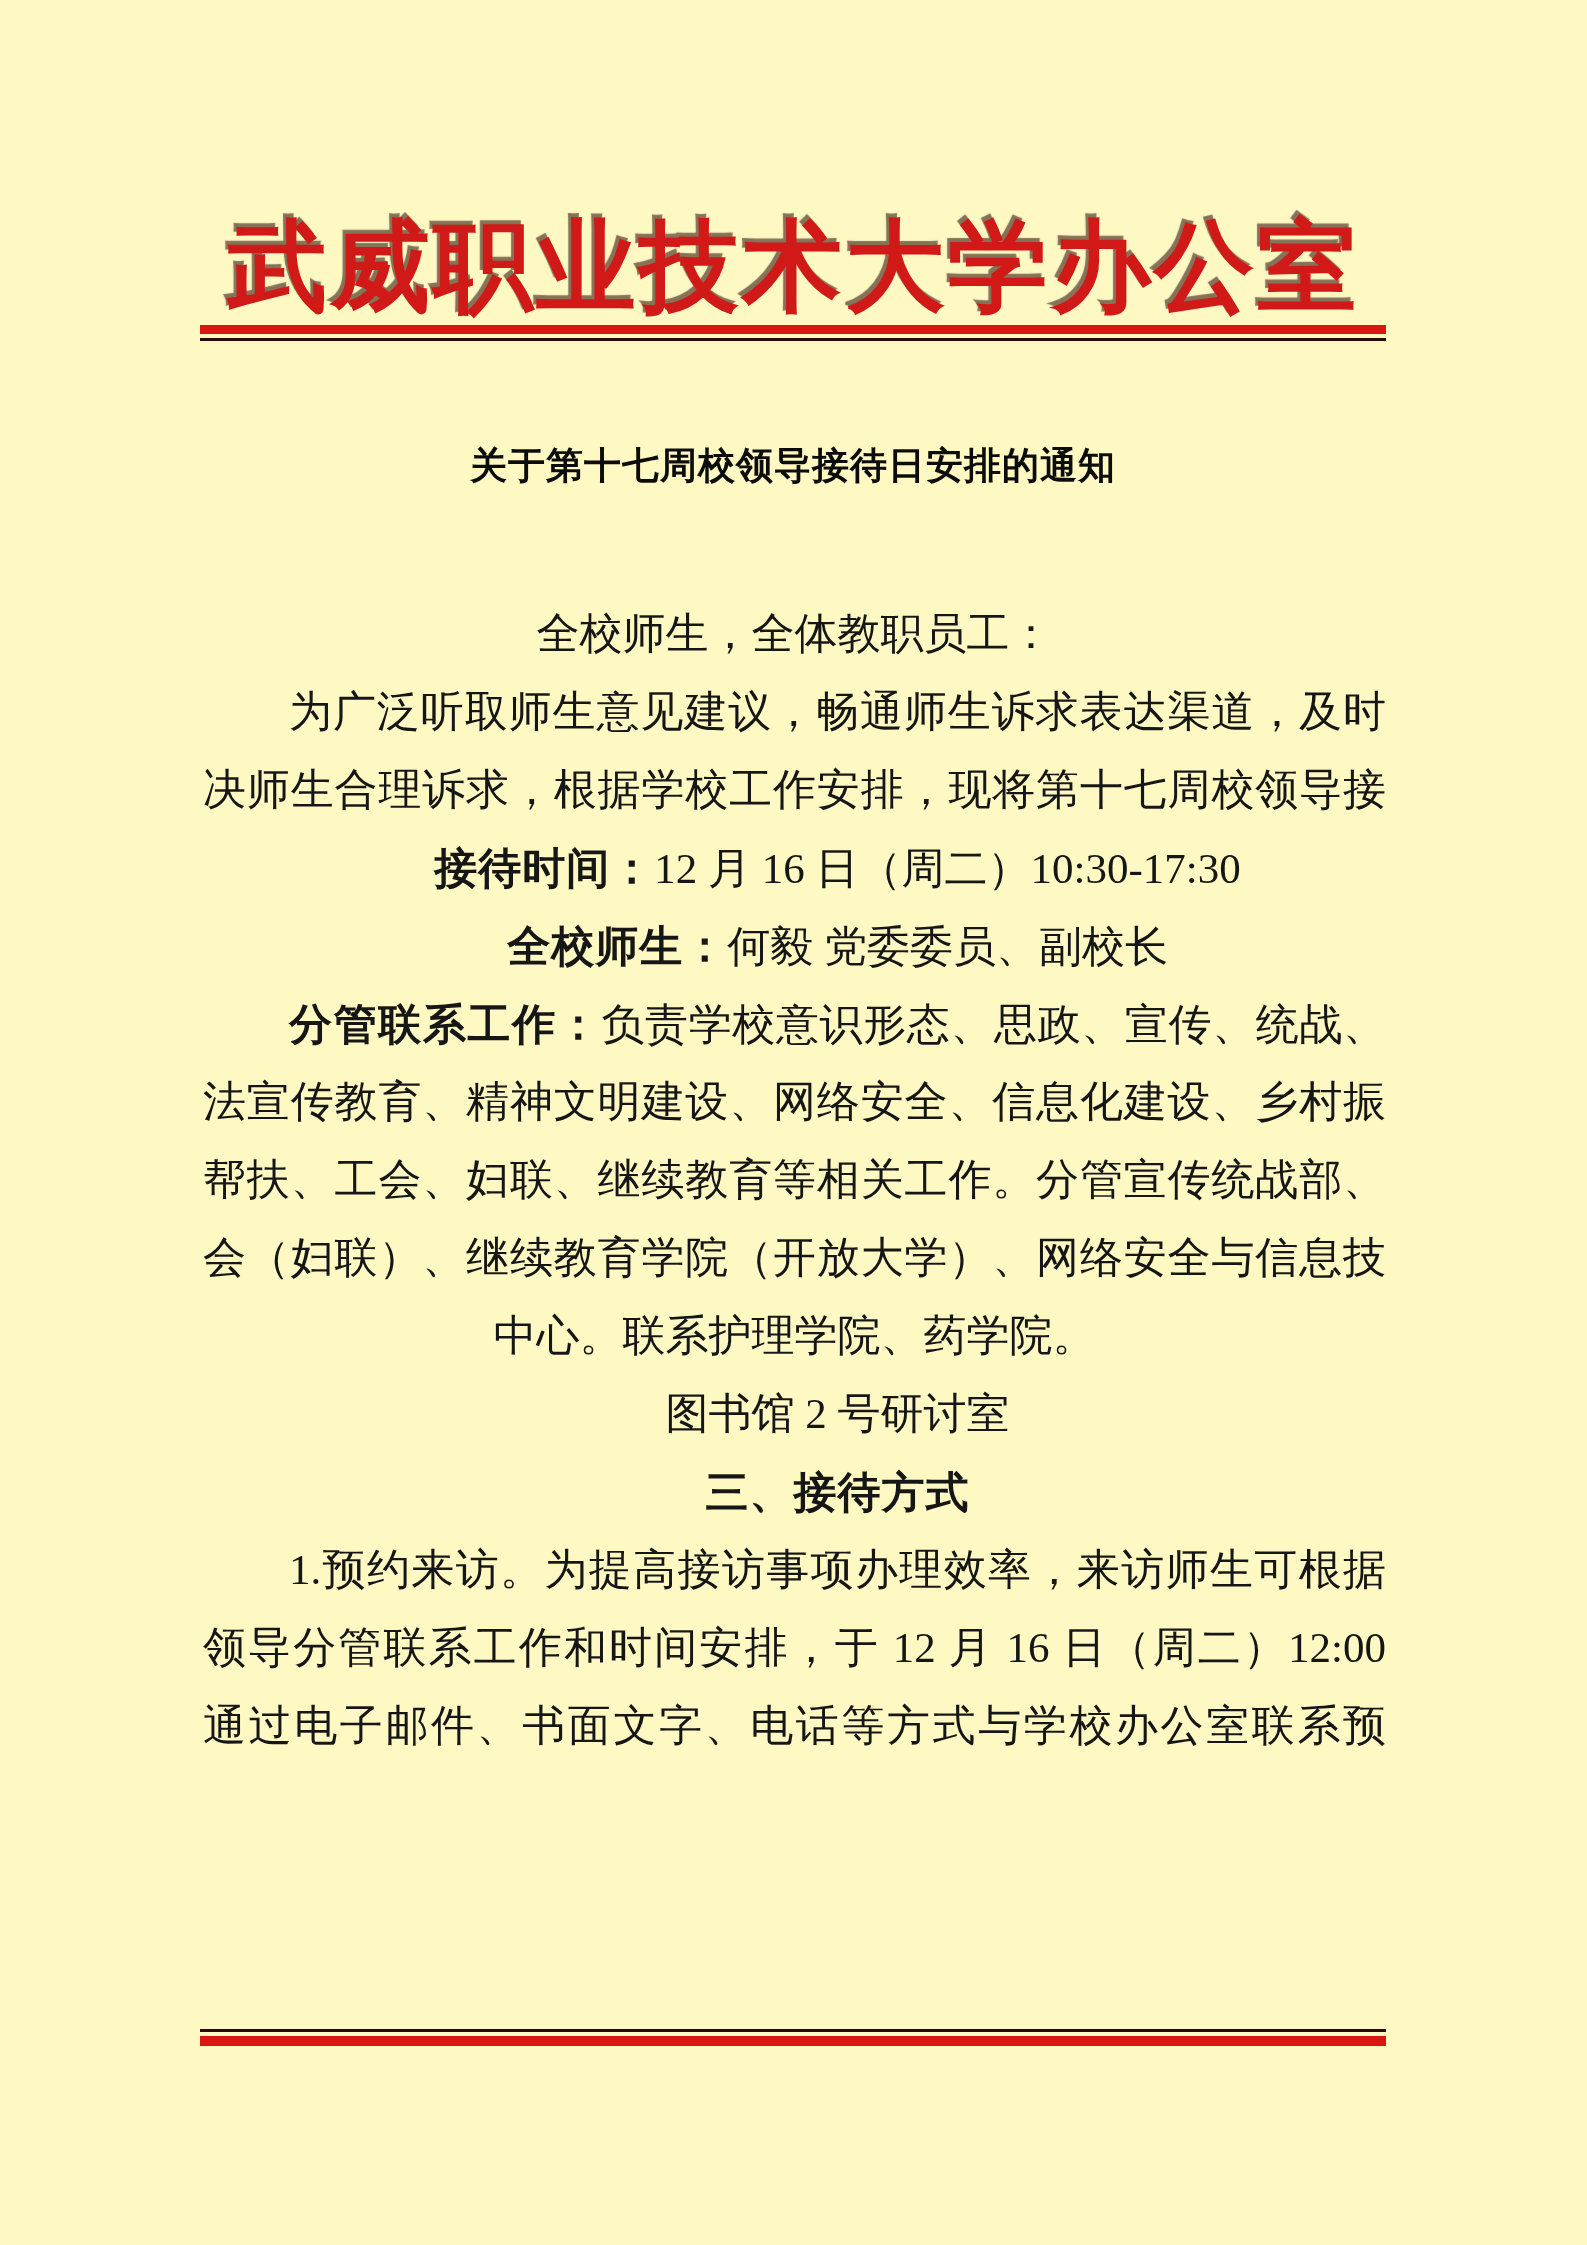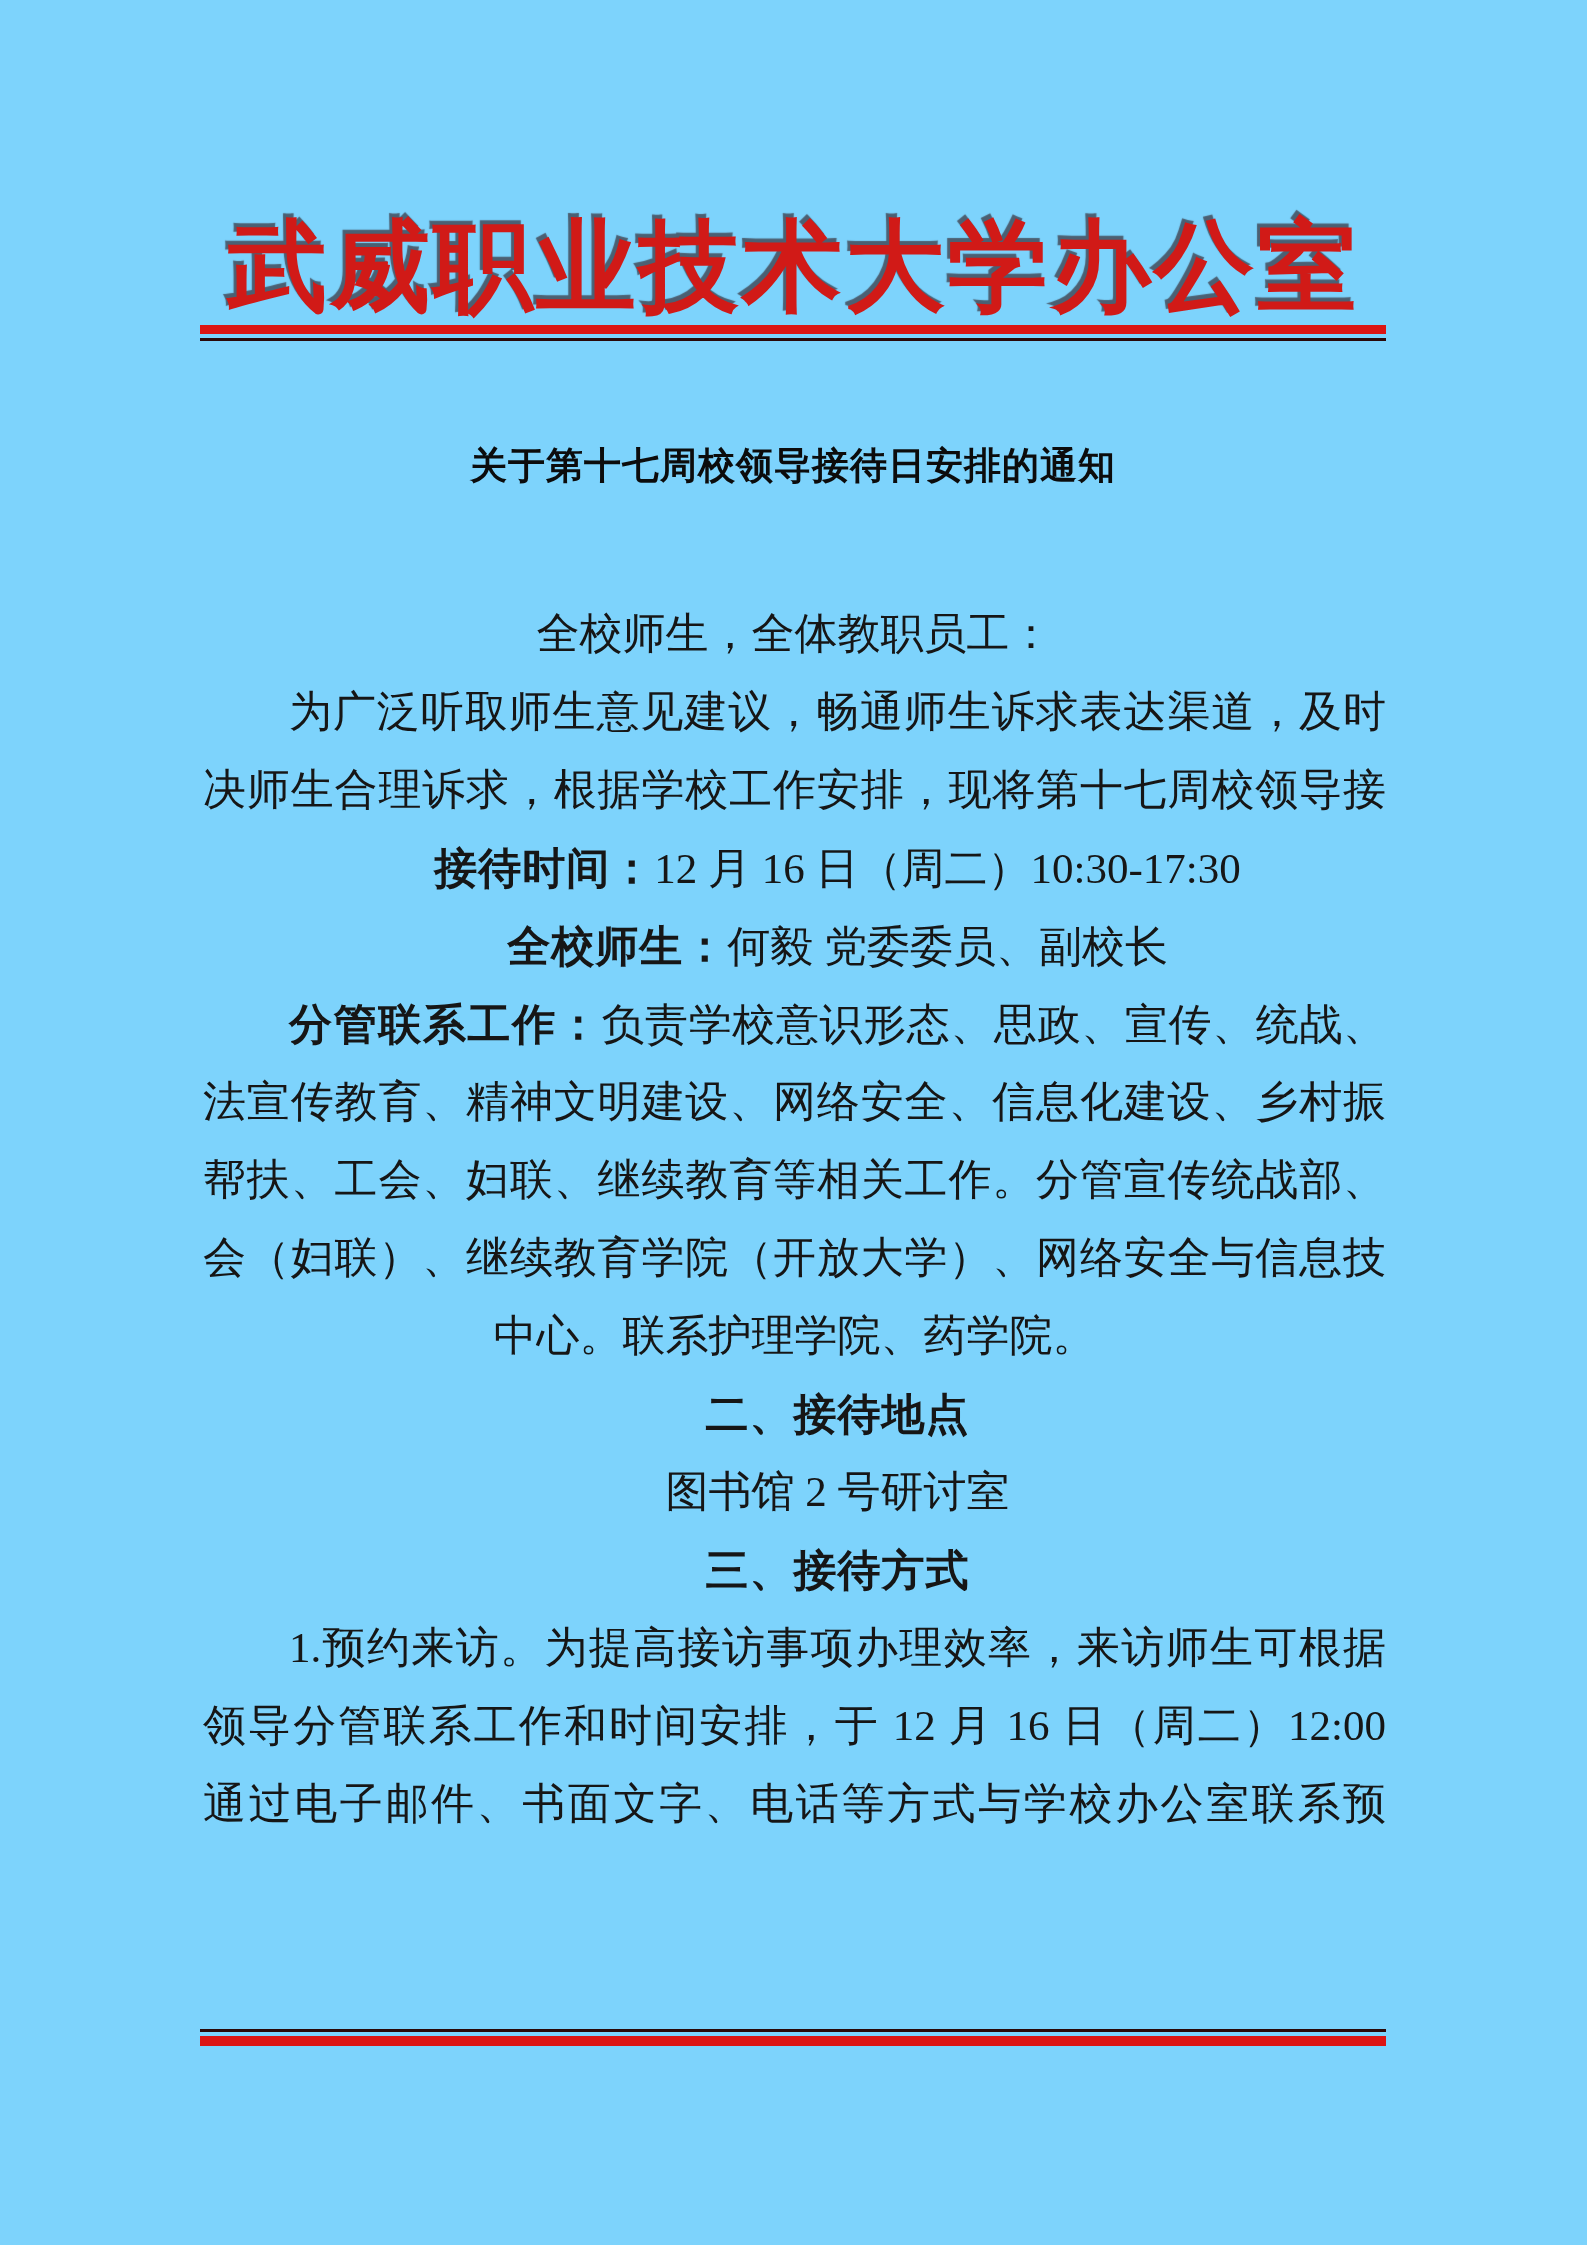--- a/index.html
+++ b/index.html
@@ -11,21 +11,21 @@
     height: 2245px;
     background: #f2f2f2;
     font-family: "Liberation Serif", "DejaVu Serif", serif;
   }
   .page {
     position: absolute;
     left: 0;
     top: 0;
     width: 1587px;
     height: 2245px;
-    background: #7dd3fc;
+    background: #fef9c3;
     overflow: hidden;
   }
   
   .masthead {
     position: absolute;
     top: 205px;
     left: 90px;
     width: 1407px;
     text-align: center;
     font-size: 100px;
@@ -115,21 +115,20 @@
       <div class="line"><span>全校师生，全体教职员工：</span></div>
       <div class="line indent just"><span>为广泛听取师生意见建议，畅通师生诉求表达渠道，及时解</span></div>
       <div class="line just"><span>决师生合理诉求，根据学校工作安排，现将第十七周校领导接待</span></div>
       <div class="line indent"><span class="lbl">接待时间：</span><span>12 月 16 日（周二）10:30-17:30</span></div>
       <div class="line indent"><span class="lbl">全校师生：</span><span>何毅 党委委员、副校长</span></div>
       <div class="line indent just"><span class="lbl">分管联系工作：</span><span>负责学校意识形态、思政、宣传、统战、普</span></div>
       <div class="line just"><span>法宣传教育、精神文明建设、网络安全、信息化建设、乡村振兴</span></div>
       <div class="line just"><span>帮扶、工会、妇联、继续教育等相关工作。分管宣传统战部、工</span></div>
       <div class="line just"><span>会（妇联）、继续教育学院（开放大学）、网络安全与信息技术</span></div>
       <div class="line"><span>中心。联系护理学院、药学院。</span></div>
-      <div class="line indent head"><span>二、接待地点</span></div>
       <div class="line indent"><span>图书馆 2 号研讨室</span></div>
       <div class="line indent head"><span>三、接待方式</span></div>
       <div class="line indent just"><span>1.预约来访。为提高接访事项办理效率，来访师生可根据校</span></div>
       <div class="line just"><span>领导分管联系工作和时间安排，于 12 月 16 日（周二）12:00 前</span></div>
       <div class="line just"><span>通过电子邮件、书面文字、电话等方式与学校办公室联系预约，</span></div>
     </div>
 
   <div class="rule rule-bottom">
     <div class="bar-dark"></div>
     <div class="bar-red"></div>

